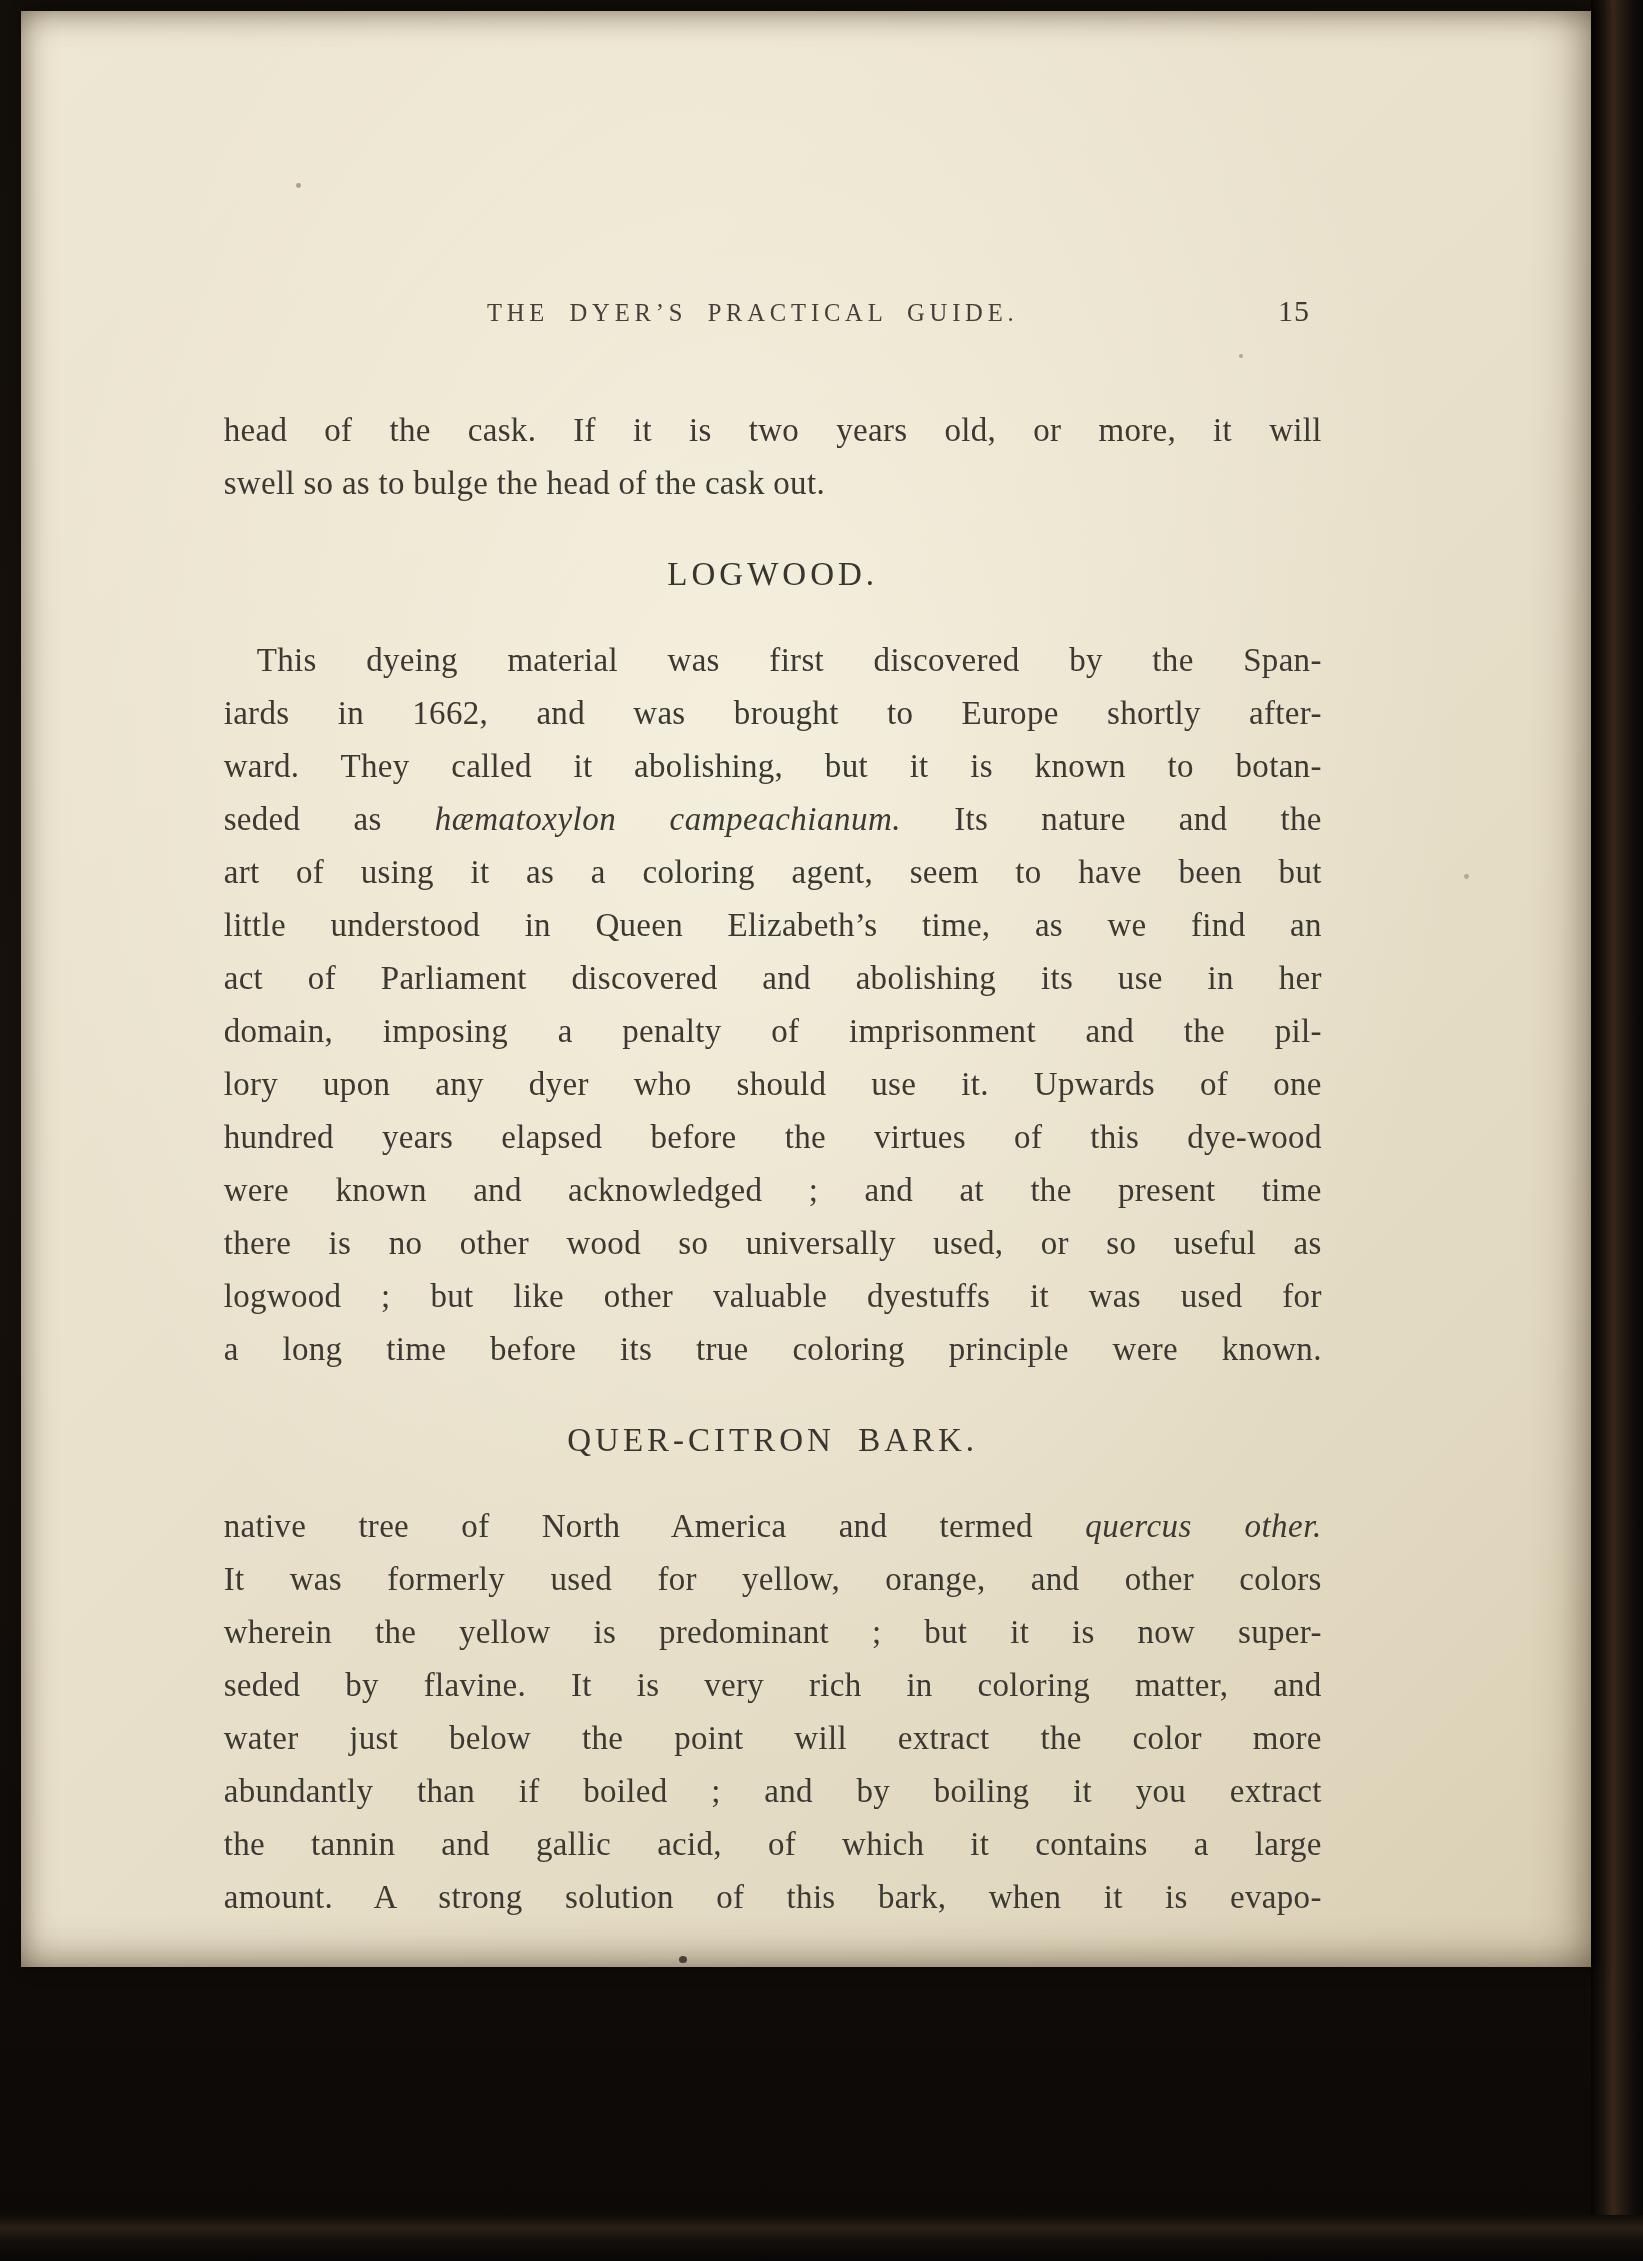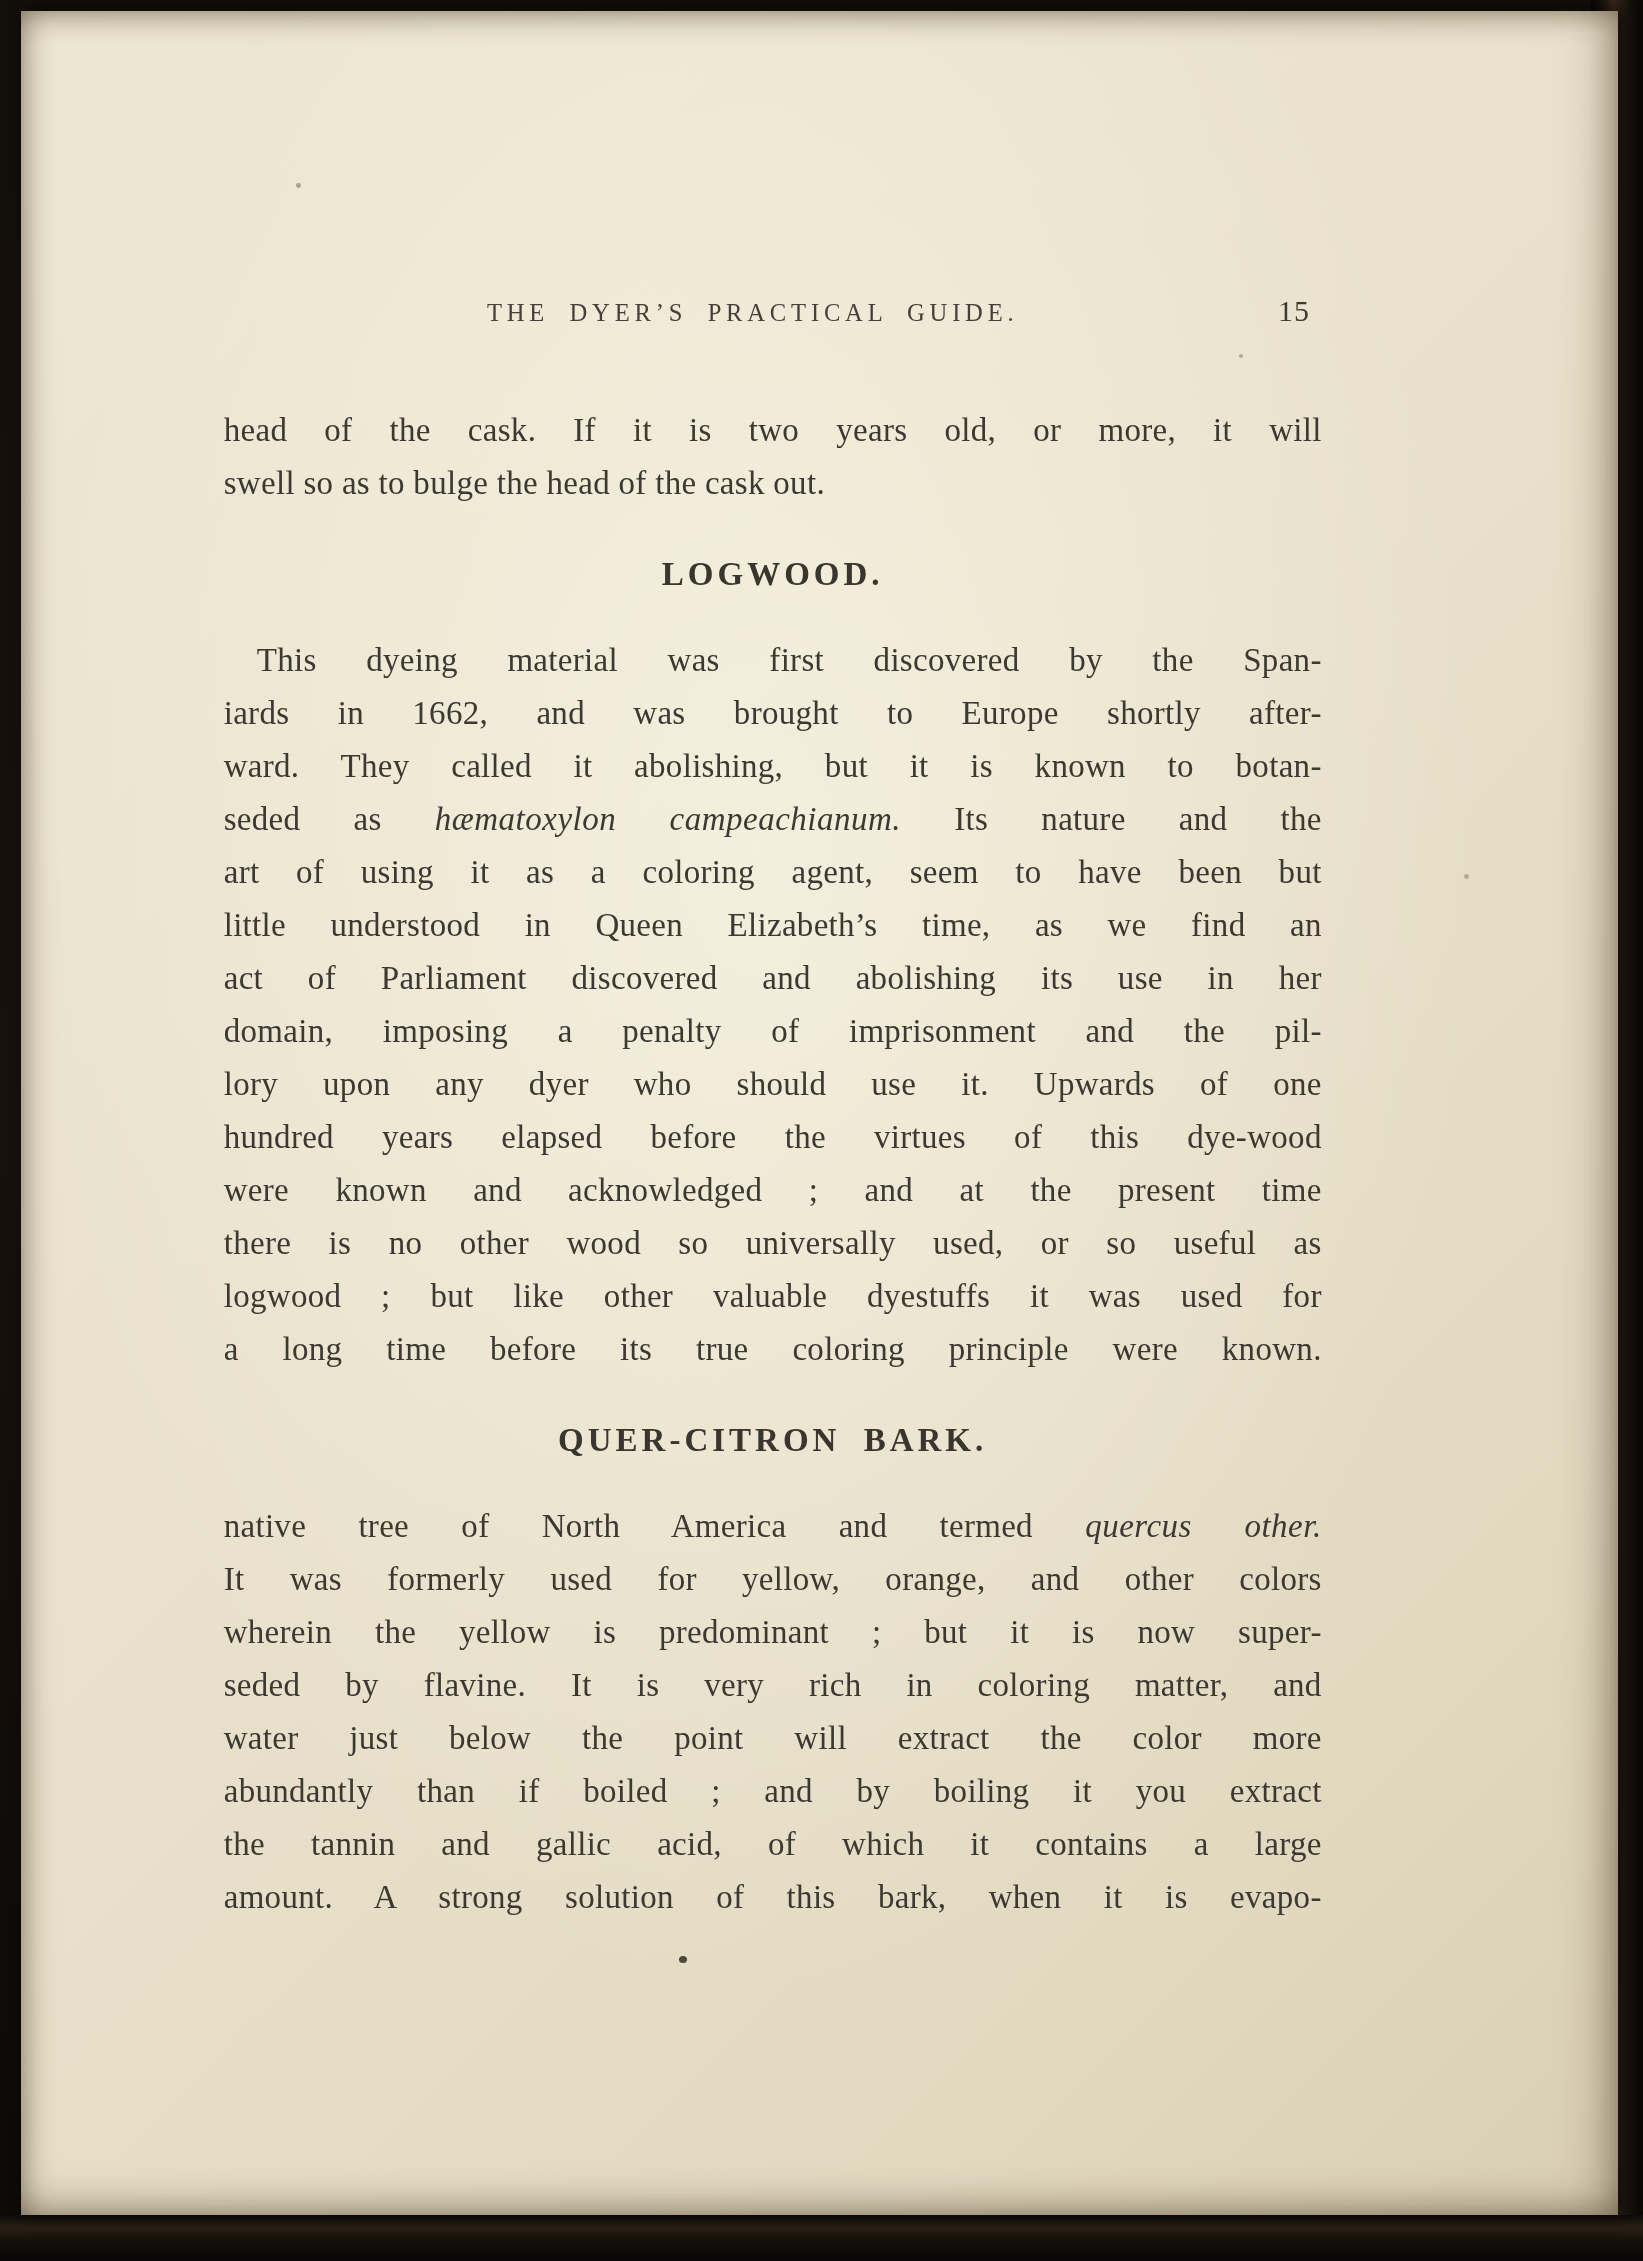--- a/index.html
+++ b/index.html
@@ -40,31 +40,30 @@
       #0e0b08 0%,
       #2a2015 28%,
       #15100b 55%,
       #080606 100%);
   }
   .paper {
     position: absolute;
     left: 20.7px;
     top: 11px;
     width: 1570px;
-    height: 2204px;
+    height: 1956px;
     background:
       radial-gradient(ellipse at 46% 38%, rgba(255,252,238,0.5) 0%, rgba(255,252,238,0) 60%),
       linear-gradient(135deg, #eee7d3 0%, #e9e1cc 45%, #e2d9c1 80%, #d9cfb4 100%);
     box-shadow:
       inset 17.5px 0 33px -16px rgba(70,55,35,0.45),
       inset 0 16px 30px -14.3px rgba(70,55,35,0.40),
       inset -27px 0 48px -19px rgba(80,62,40,0.50),
       inset 0 -24px 44px -20.7px rgba(80,62,40,0.45),
       4.8px 0 14.3px rgba(0,0,0,0.65);
-    padding-left: 27px;
   }
   .content {
     position: absolute;
     left: 163px;
     top: 0;
     width: 1138px;
     color: #3d3a34;
   }
   .running-header {
     position: relative;
@@ -104,21 +103,21 @@
   .line.indent {
     text-indent: 33px;
   }
   .line em {
     font-style: italic;
     letter-spacing: 0.5px;
   }
   .section-heading {
     text-align: center;
     font-size: 33px;
-    font-weight: 700;
+    font-weight: 400;
     letter-spacing: 4px;
     word-spacing: 11px;
     color: #39362f;
     margin-top: 46px;
     margin-bottom: 41px;
   }
   .speck {
     position: absolute;
     border-radius: 50%;
   }

